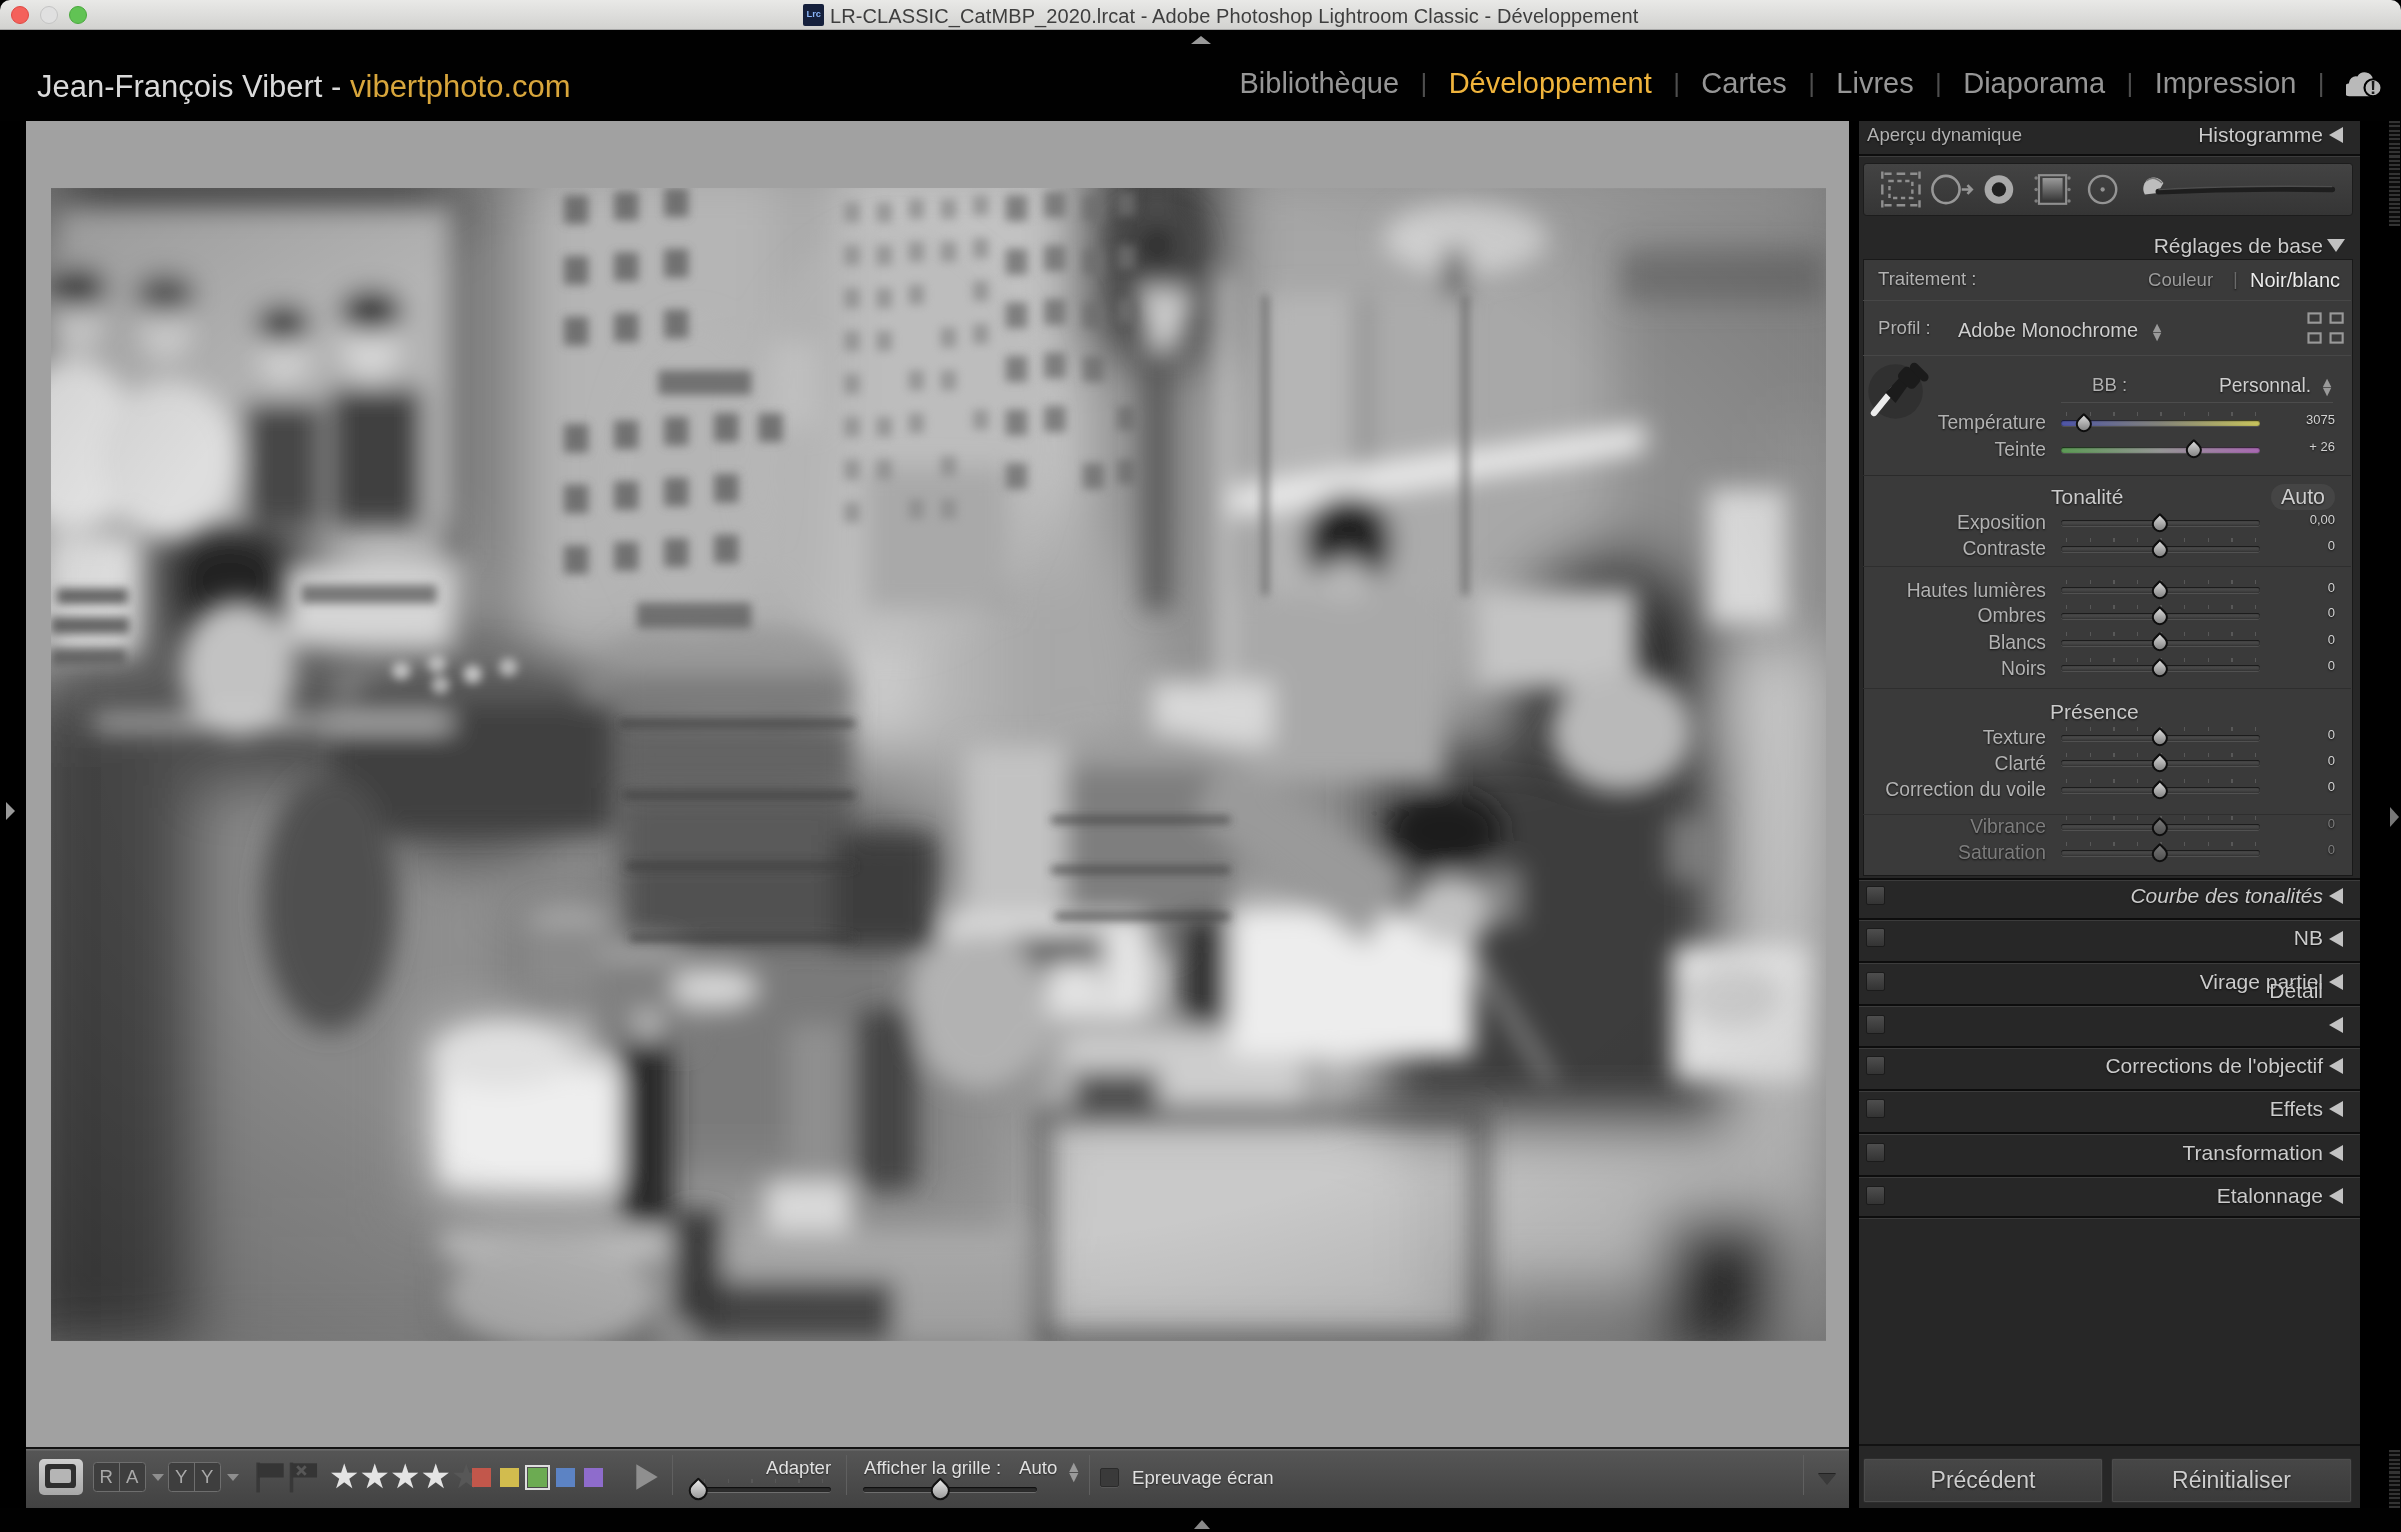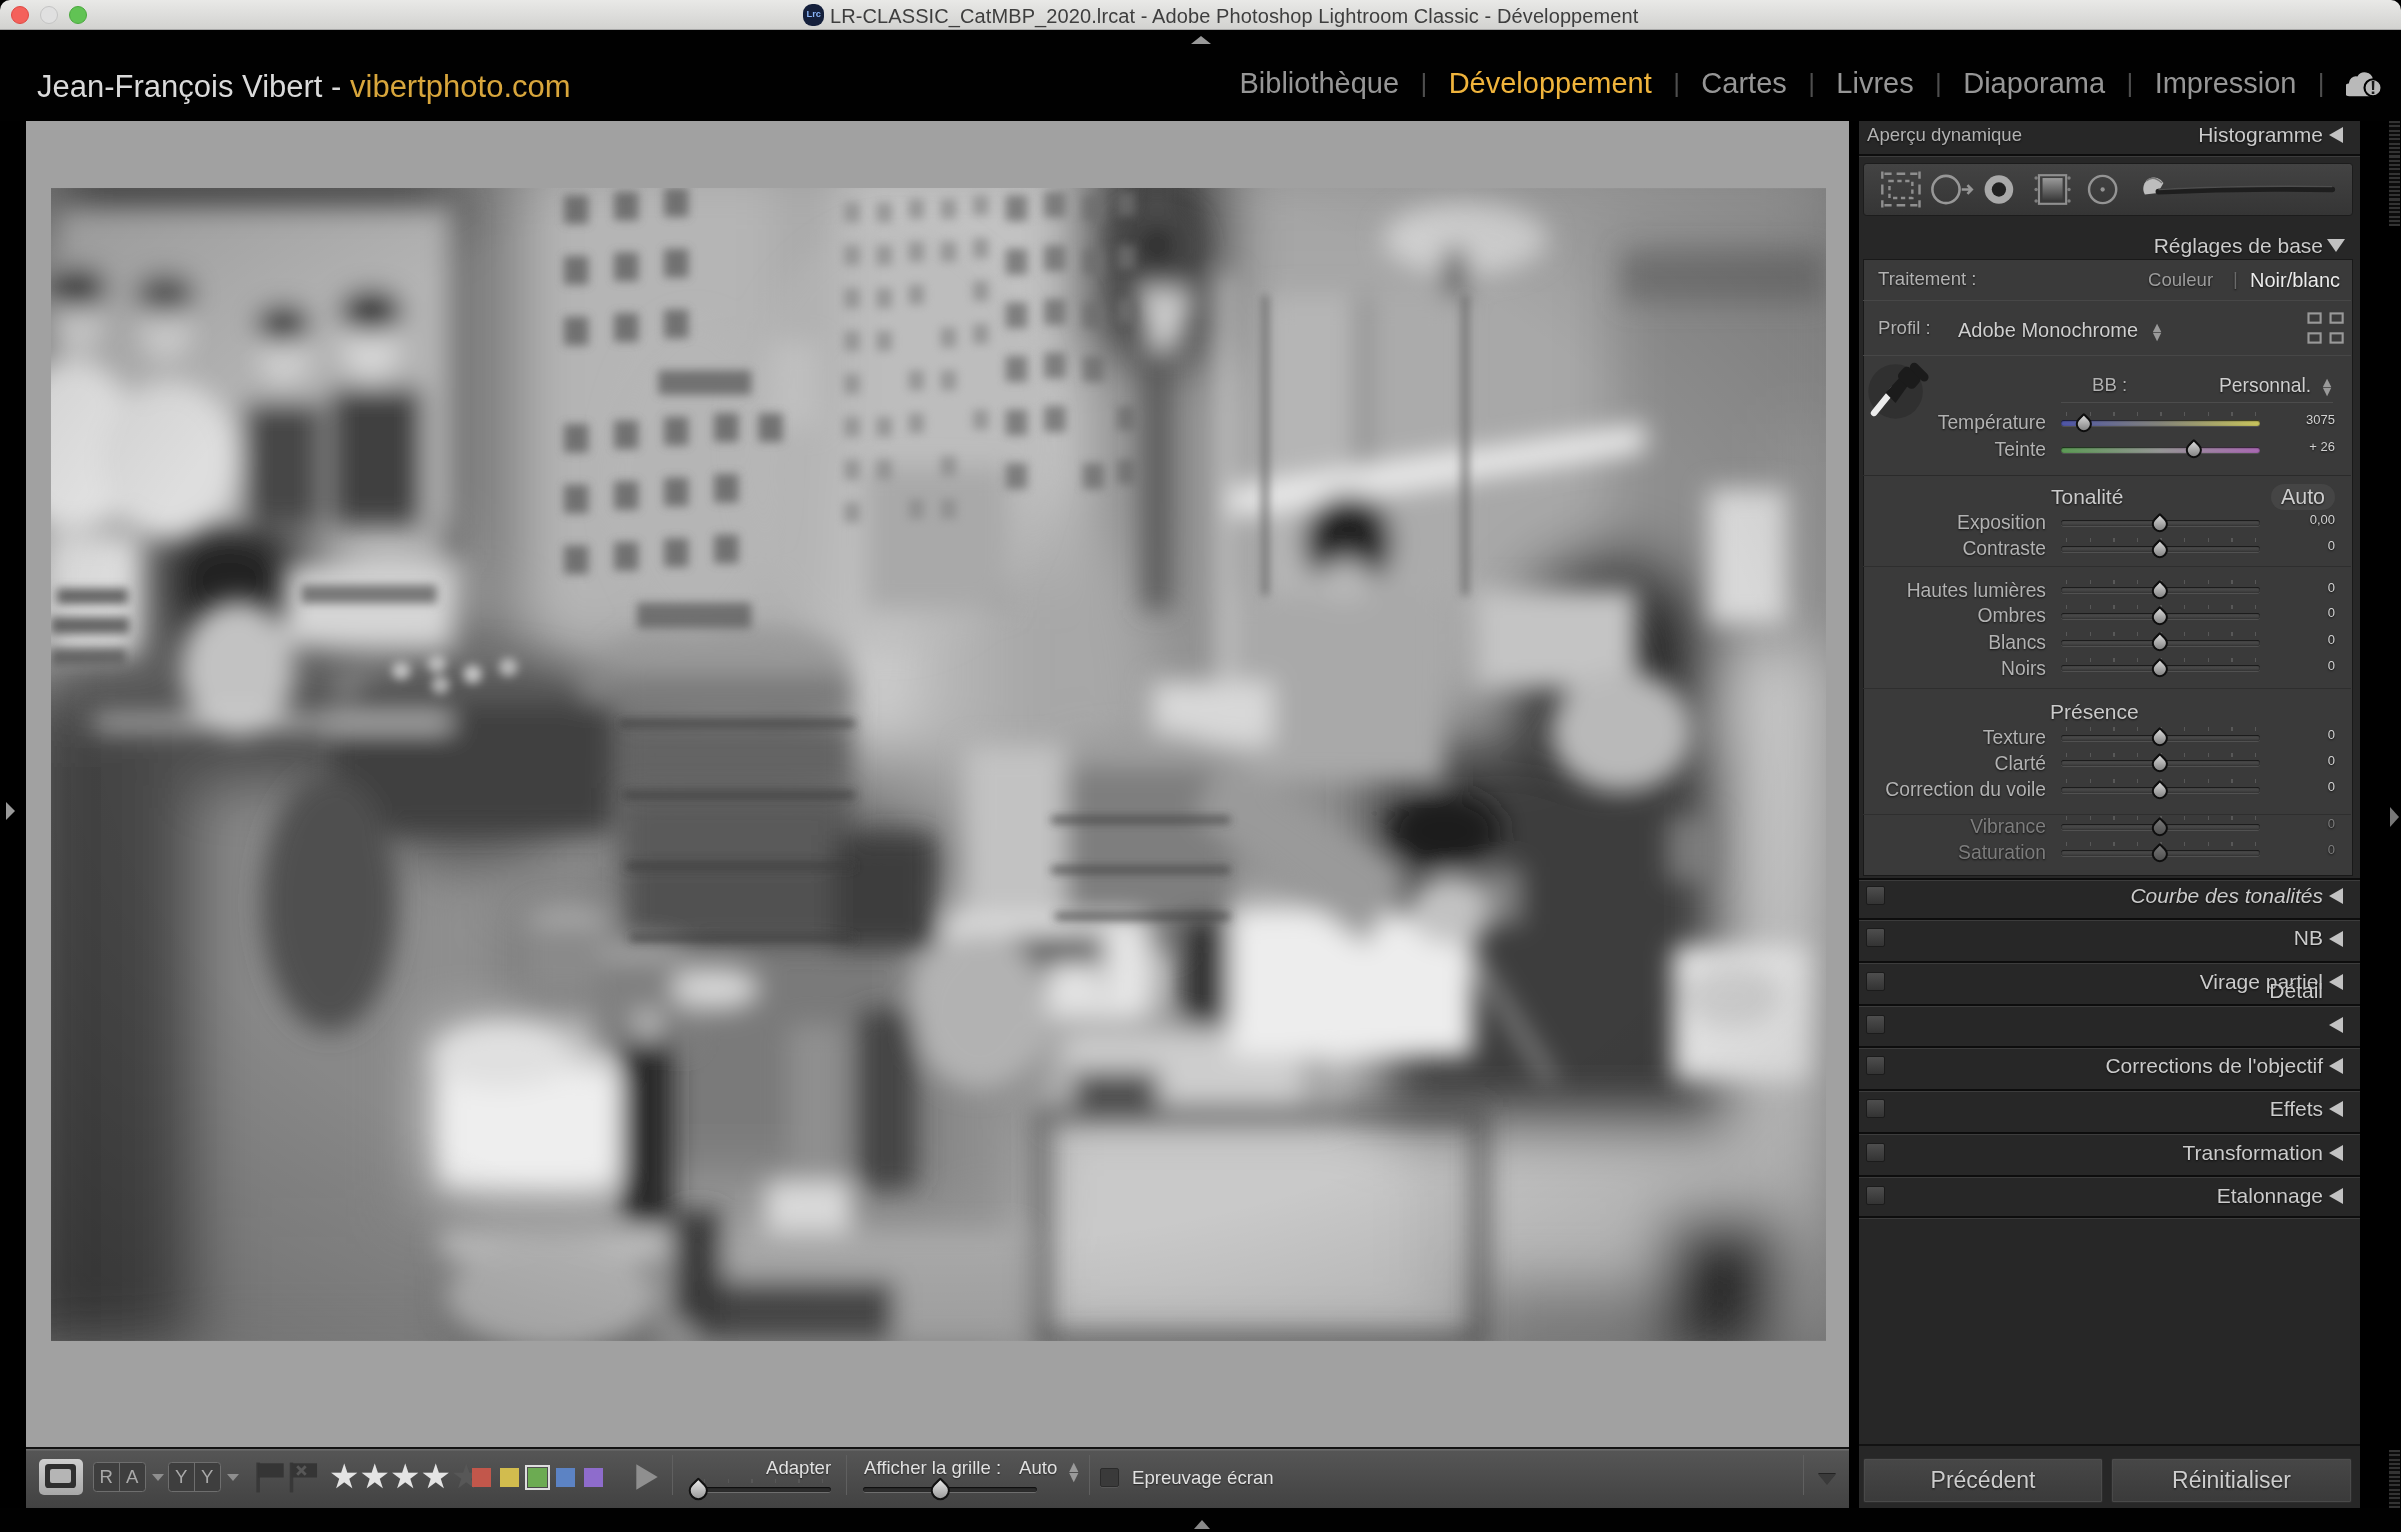--- a/index.html
+++ b/index.html
@@ -3,21 +3,21 @@
 <style>
   * { margin:0; padding:0; box-sizing:border-box; }
   html,body { width:2401px; height:1532px; background:#000; overflow:hidden; }
   body { font-family:"Liberation Sans", sans-serif; position:relative; }
   .abs { position:absolute; }
   
   #titlebar { left:0; top:0; width:2401px; height:30px;
     background:linear-gradient(#e9e9e7,#d2d2d0); border-bottom:0.7px solid #a8a8a8; border-radius:10px 10px 0 0; }
   .light { width:18px; height:18px; border-radius:50%; top:5.7px; }
   #titletext { top:5px; left:830px; font-size:20px; color:#3e3e3e; letter-spacing:0.1px; }
-  #lrcicon { left:803px; top:4.3px; width:21.4px; height:21.4px; border-radius:9px;
+  #lrcicon { left:803px; top:4.3px; width:21.4px; height:21.4px; border-radius:2px;
     background:#15203c; color:#8ab4f8; font-size:9.3px; font-weight:bold;
     text-align:center; line-height:21.4px; }
   
   #header { left:0; top:30px; width:2401px; height:91px; background:#010101; }
   #identity { left:37px; top:69px; font-size:31px; color:#dadada; }
   #identity b { color:#d8a63c; font-weight:normal; }
   #modules { top:67px; left:1144px; width:1239px; font-size:29px; color:#969696;
     display:flex; align-items:center; justify-content:flex-end; }
   #modules .sep { color:#4e4e4e; font-size:26px; padding:0 21.4px; }
   #modules .act { color:#f0b43c; }

